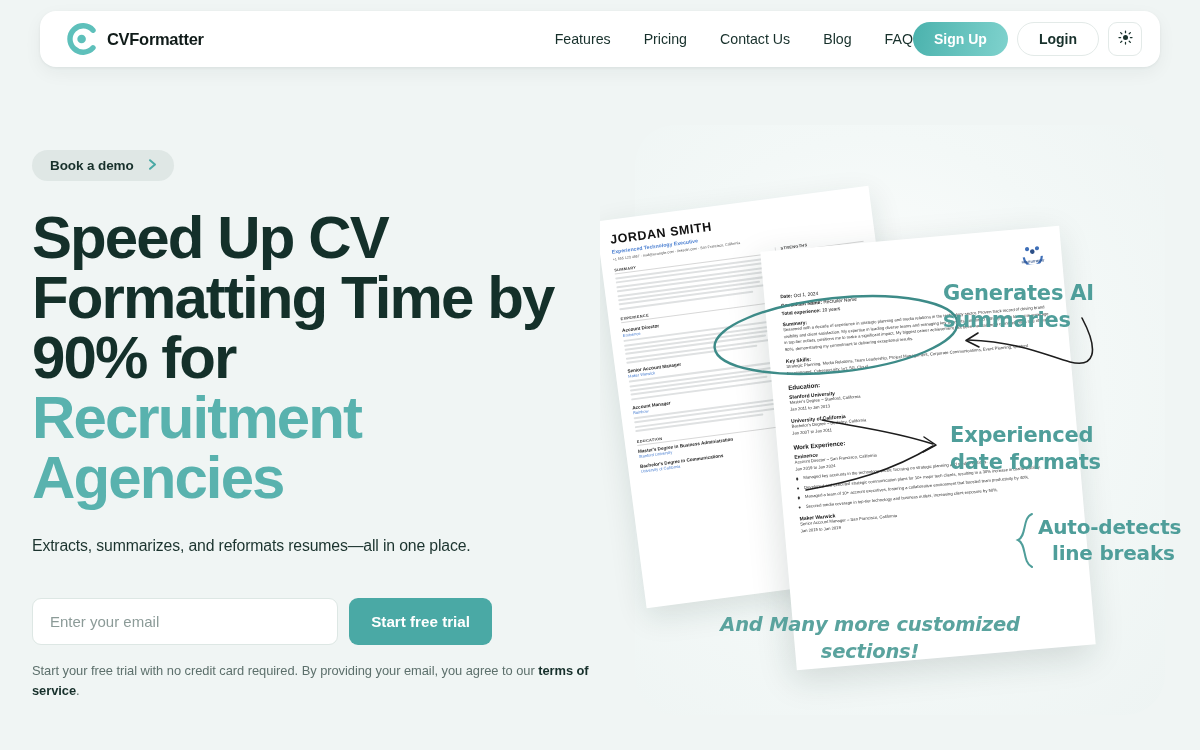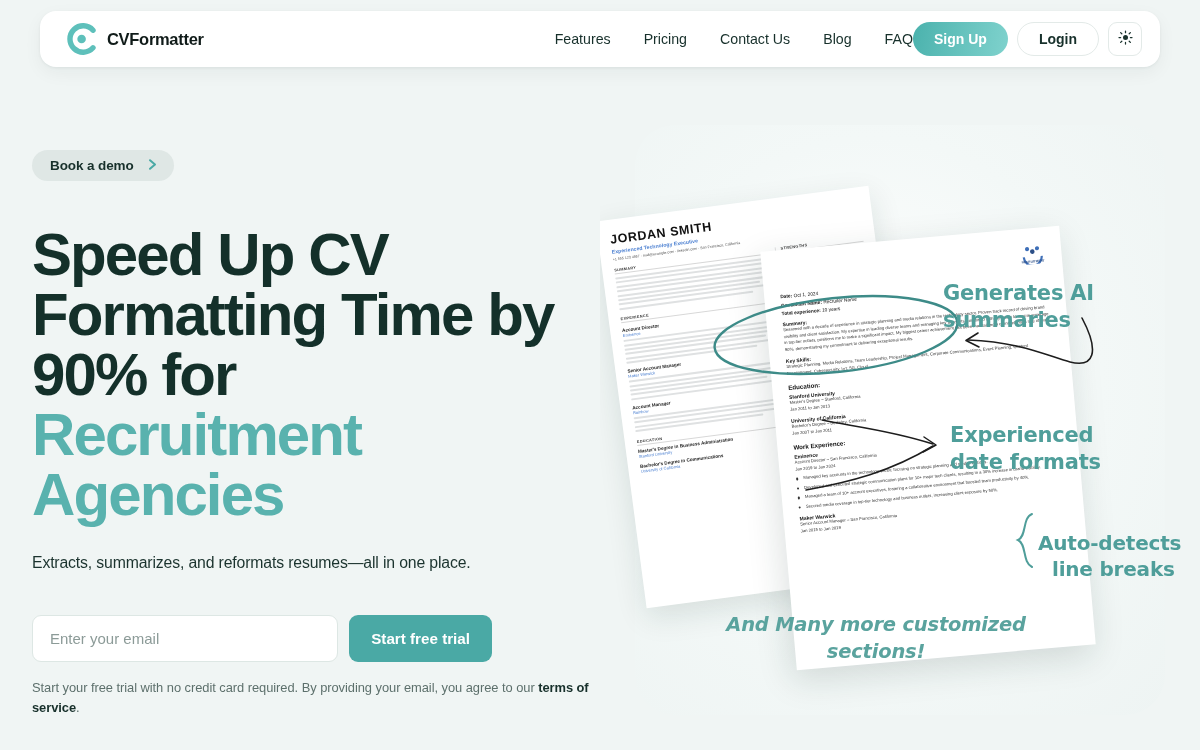--- a/index.html
+++ b/index.html
@@ -117,21 +117,21 @@
     cursor: pointer;
   }
   .demo-pill-label {
     font-size: 13.5px;
     font-weight: bold;
     color: #17302b;
     letter-spacing: -0.1px;
   }
 
   .headline {
-    margin-top: 44px;
+    margin-top: 27px;
     font-size: 60px;
     line-height: 60px;
     font-weight: bold;
     letter-spacing: -1.9px;
     color: #14302a;
   }
   .headline .accent { color: #59b2ae; }
 
   .subhead {
     margin-top: 29px;
@@ -260,24 +260,24 @@
     color: #4f9e9a;
     font-weight: bold;
     font-size: 21px;
     line-height: 27px;
     letter-spacing: -0.2px;
     font-family: "DejaVu Sans", sans-serif;
   }
   .anno-ai { left: 343px; top: 190px; text-align: left; }
   .anno-ai .l2 { }
   .anno-std { left: 350px; top: 332px; }
-  .anno-auto { left: 438px; top: 440px; font-size: 20px; line-height: 26px; }
+  .anno-auto { left: 438px; top: 424px; font-size: 20px; line-height: 26px; }
   .anno-auto .l2 { margin-left: 14px; }
   .anno-many {
-    left: 111px; top: 521px;
+    left: 105px; top: 521px;
     font-size: 19.5px; line-height: 27px;
     font-style: italic;
     text-align: center; width: 330px;
     color: #5aa39e;
   }
 
   .overlay-svg {
     position: absolute;
     left: 0; top: 0;
     width: 600px; height: 660px;

